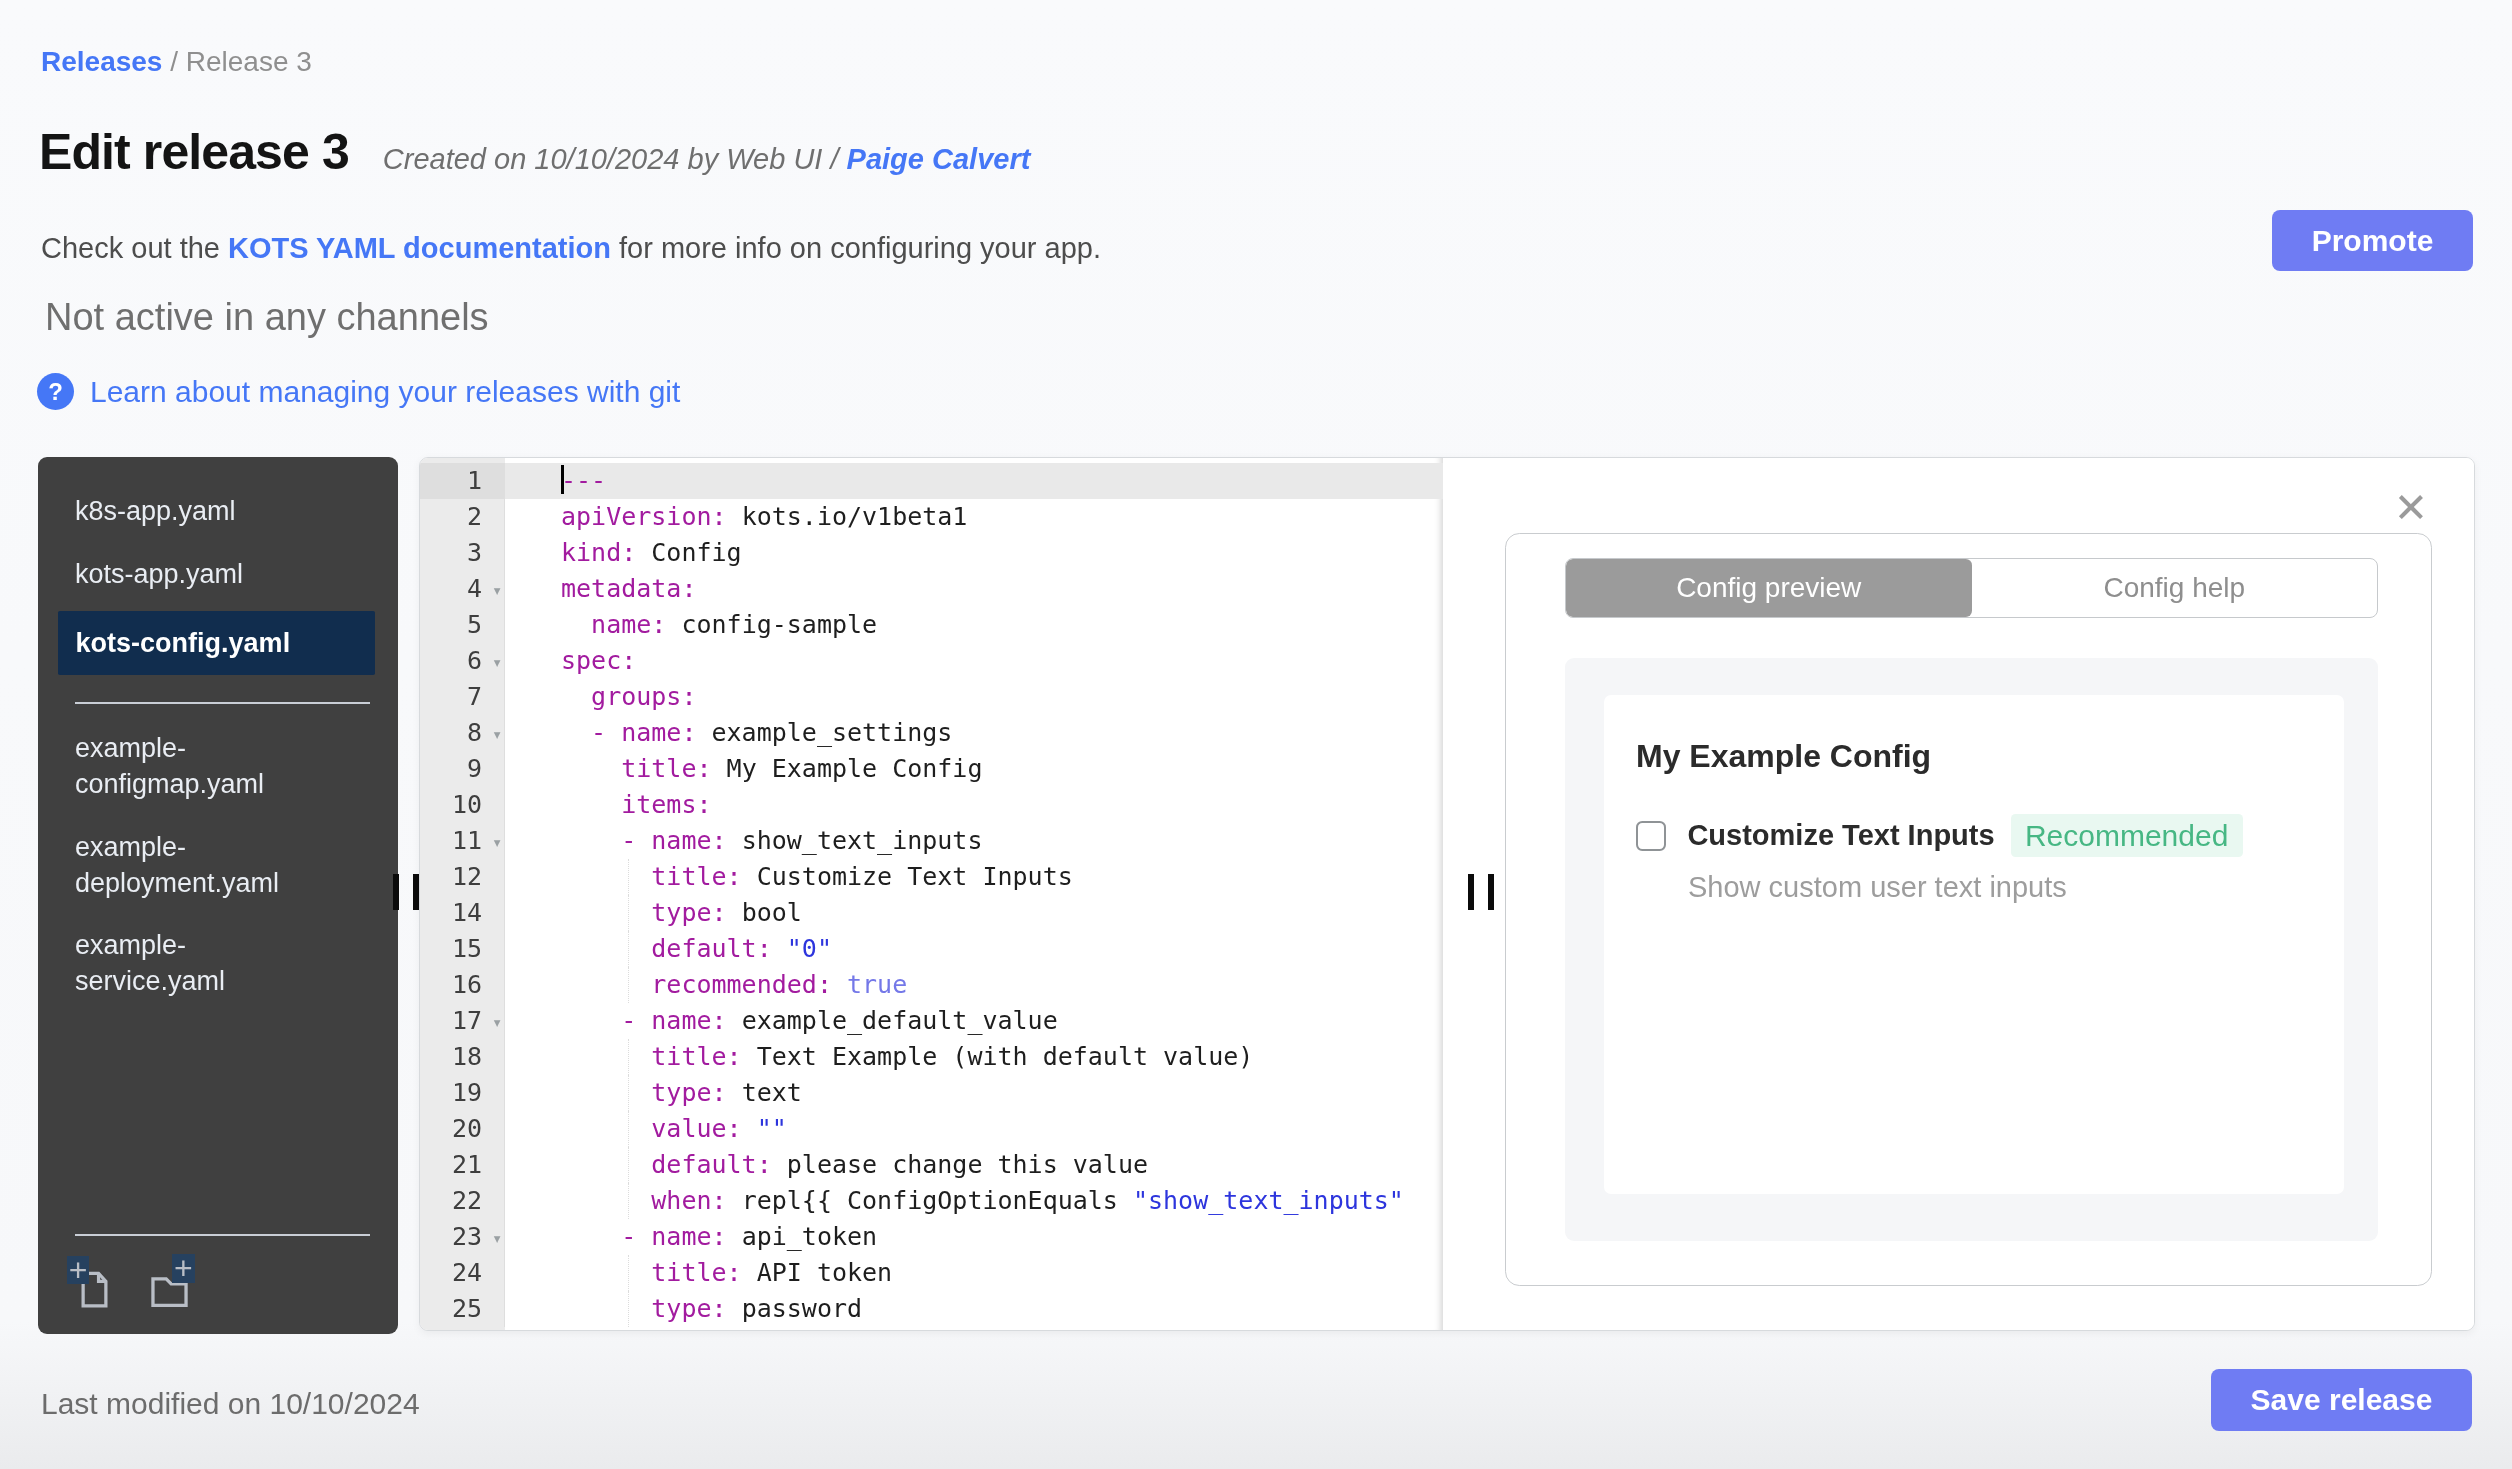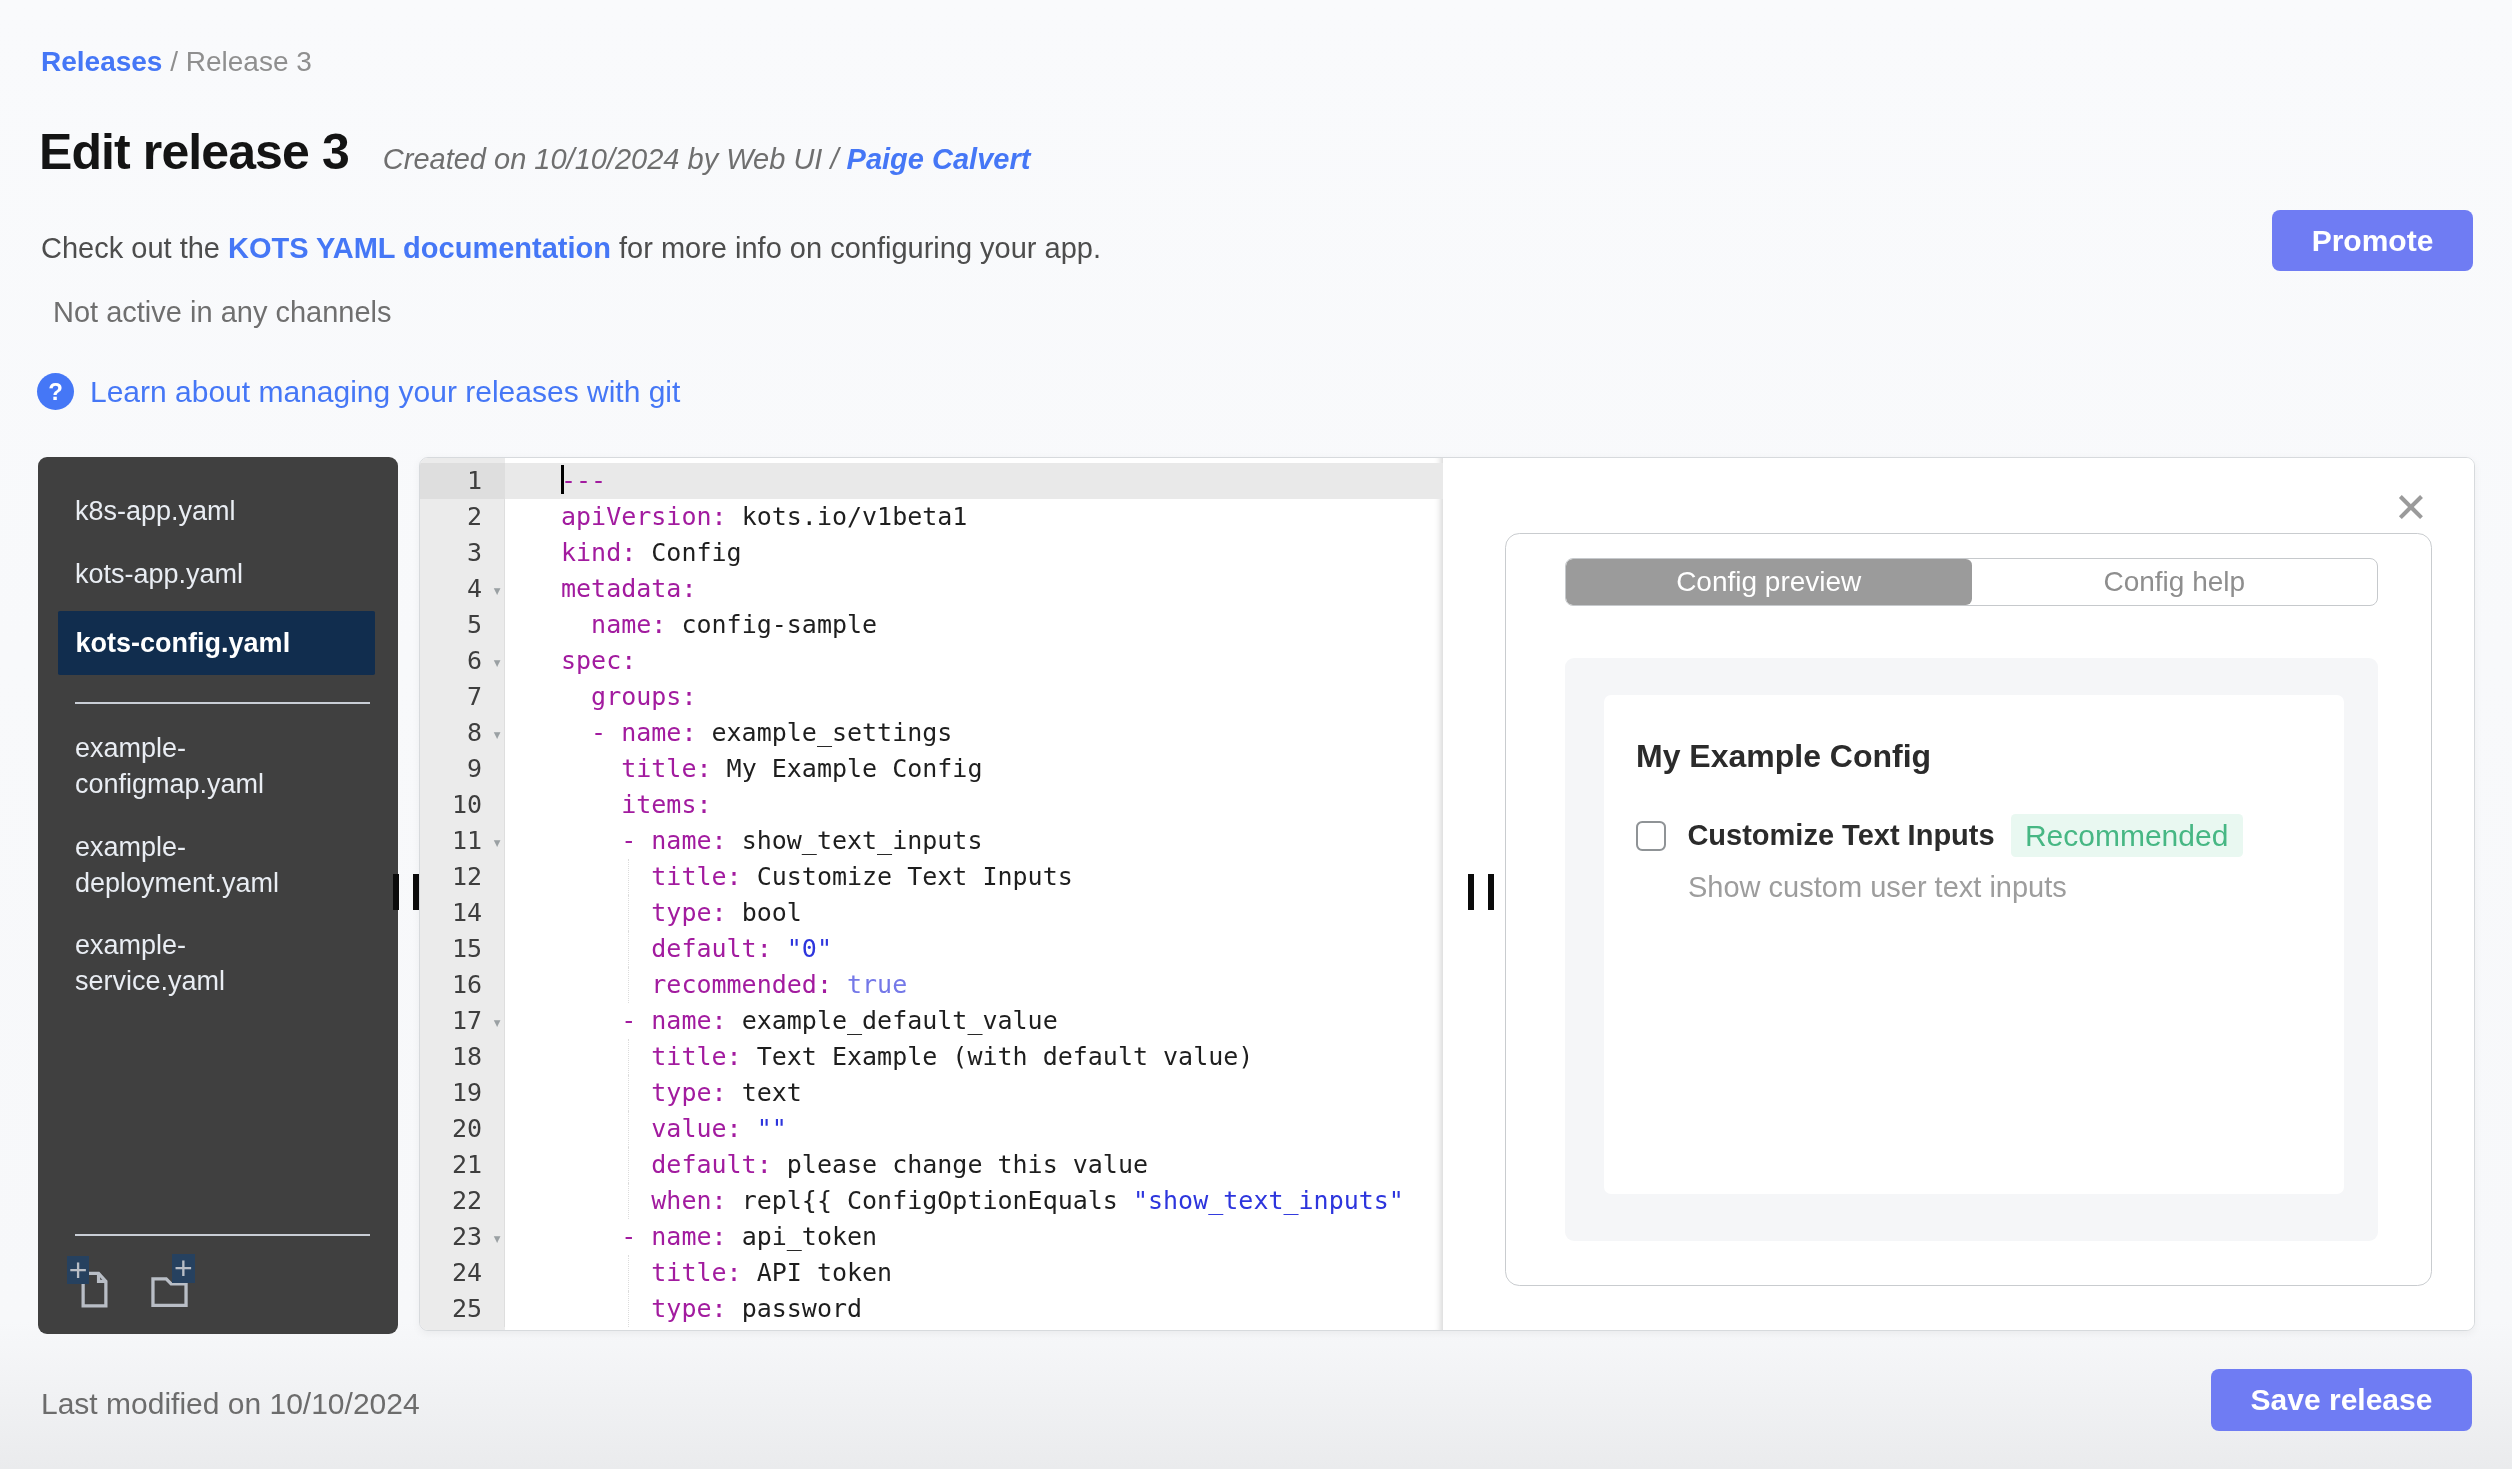--- a/index.html
+++ b/index.html
@@ -18,21 +18,21 @@
   .breadcrumb .bc-sep, .breadcrumb .bc-cur { color:#8f8f8f; font-weight:400; }
 
   .title-row { left:39px; top:123px; display:flex; align-items:baseline; gap:34px; }
   .page-title { font-size:50px; font-weight:700; color:#141414; letter-spacing:-0.9px; }
   .created-meta { font-size:29px; color:#6f6f6f;font-style:italic; }
   .created-meta a { color:#4577f6; font-weight:600; }
 
   .docs-line { left:41px; top:232px; font-size:29px; color:#4d4d4d; }
   .docs-line a { color:#4577f6; font-weight:700; }
 
-  .status-line { left:53px; top:296px; font-size:29px; color:#6f6f6f; }
+  .status-line { left:45px; top:296px; font-size:38px; color:#6f6f6f; }
 
   .git-line { left:37px; top:373px; display:flex; align-items:center; gap:16px; }
   .help-circle { width:37px; height:37px; border-radius:50%; background:#4577f6; color:#fff;
     font-size:24px; font-weight:700; display:flex; align-items:center; justify-content:center; }
   .git-line a { color:#4577f6; font-size:30px; font-weight:500; }
 
   .btn { background:#6f7cf3; color:#fff; font-weight:700; border-radius:8px;
     display:flex; align-items:center; justify-content:center; cursor:pointer; }
   .promote-btn { left:2272px; top:210px; width:201px; height:61px; font-size:30px; }
   .save-btn { left:2211px; top:1369px; width:261px; height:62px; font-size:30px; }
@@ -77,21 +77,21 @@
   .tk-b { color:#7478e8; }
   .cursor { display:inline-block; width:2.7px; height:28.5px; background:#000;
     vertical-align:middle; margin-right:-2.7px; position:relative; top:-1.8px; }
 
   
   .preview-zone { flex:1; position:relative; background:#fff; }
   .close-x { position:absolute; top:30px; right:46px; font-size:41px; color:#9b9b9b;
     cursor:pointer; font-weight:300; line-height:1; }
   .pbox { position:absolute; left:62px; top:75px; right:42px; bottom:44px;
     border:1.8px solid #c9cccf; border-radius:14.3px; background:#fff; }
-  .ptabs { position:absolute; left:59px; top:24px; right:53px; height:48px;
+  .ptabs { position:absolute; left:59px; top:24px; right:53px; height:60px;
     display:flex; border:1.8px solid #c6c9cc; border-radius:8px; overflow:hidden; background:#fff; }
   .ptab { flex:1; display:flex; align-items:center; justify-content:center;
     font-size:28px; color:#8e8e8e; cursor:pointer; }
   .ptab.active { background:#9b9b9b; color:#ffffff; border-radius:6.2px; }
   .pinset { position:absolute; left:59px; right:53px; top:124px; height:583px;
     background:#f5f6f8; border-radius:9px; }
   .pcard { position:absolute; left:39px; top:37px; width:740px; height:499px;
     background:#fff; border-radius:7.1px; padding:43px 32px 0 32px; }
   .pgroup-title { font-size:32px; font-weight:700; color:#2b2b2b; }
   .pitem-row { margin-top:39px; display:flex; align-items:center; }

